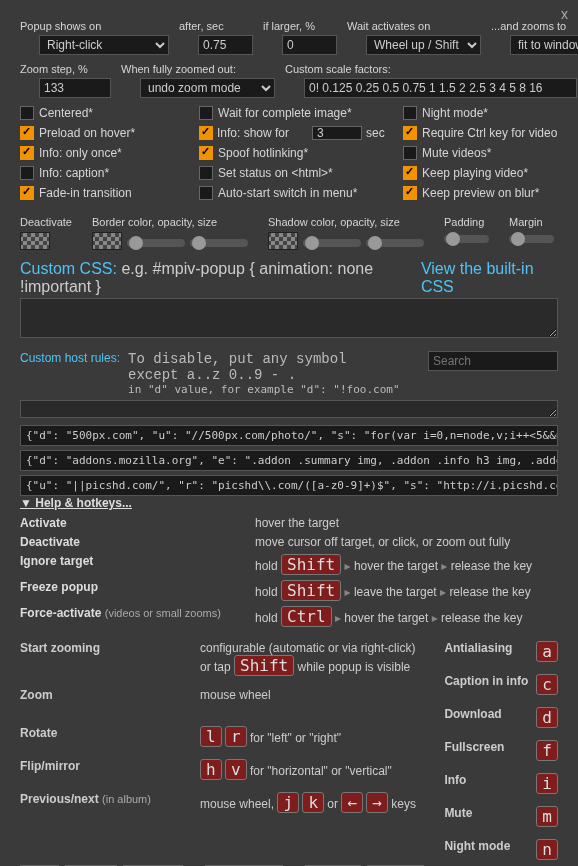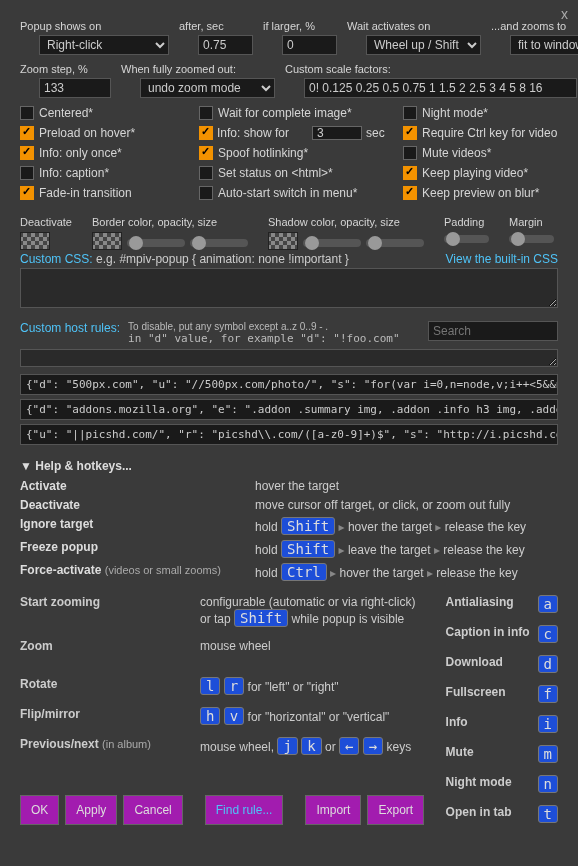--- a/index.html
+++ b/index.html
@@ -21,36 +21,36 @@
 .sliders { display: flex; gap: 20px; margin-top: 10px; align-items: flex-start; }
 .slider-group { display: flex; flex-direction: column; gap: 4px; }
 .slider-label { font-size: 11px; color: #d5d5d5; }
 .checker { width: 30px; height: 18px; background: repeating-conic-gradient(#888 0% 25%, #444 0% 50%) 50% / 8px 8px; border: 1px solid #222; }
 .slider { width: 58px; height: 8px; background: #555; border-radius: 4px; position: relative; margin-top: 3px; }
 .slider::after { content: ''; position: absolute; left: 2px; top: -3px; width: 14px; height: 14px; background: #999; border-radius: 50%; }
 .slider-row { display: flex; gap: 5px; align-items: center; }
 .link { color: #4fc3f7; cursor: pointer; }
 textarea { width: 100%; background: #2a2a2a; color: #ccc; border: 1px solid #555; font-family: monospace; font-size: 11px; padding: 3px; resize: vertical; }
 .rule-box { width: 100%; background: #1a1a1a; color: #ccc; border: 1px solid #555; font-family: monospace; font-size: 11px; padding: 3px 5px; margin-top: 4px; white-space: nowrap; overflow: hidden; }
-.help-header { font-weight: bold; color: #ddd; margin-top: 14px; cursor: pointer; }
+.help-header { font-weight: bold; color: #ddd; cursor: pointer; text-decoration: underline; }
 .help-grid { display: grid; grid-template-columns: 210px auto; gap: 5px 25px; margin-top: 6px; font-size: 12px; }
 .help-grid .hk { font-weight: bold; color: #ddd; }
-.key { display: inline-block; border: 1px solid #777; background: #1d4ed8; padding: 0 5px; border-radius: 3px; font-size: 14px; font-family: monospace; color: #ddd; }
+.key { display: inline-block; border: 1px solid #777; background: #7f1d1d; padding: 0 5px; border-radius: 3px; font-size: 16px; font-family: monospace; color: #ddd; }
 .tri { color: #888; }
 .bottom-help { display: flex; gap: 20px; margin-top: 14px; }
 .bh-left { flex: 1; }
 .bh-grid { display: grid; grid-template-columns: 175px auto; gap: 12px 5px; font-size: 12px; }
 .bh-grid .hk { font-weight: bold; }
 .bh-right { display: grid; grid-template-columns: auto auto; gap: 12px 8px; font-size: 12px; }
 .bh-right .hk { font-weight: bold; }
 .buttons { position: absolute; bottom: 18px; left: 20px; display: flex; gap: 6px; }
 button { background: #a21caf; color: #ddd; border: 1px solid #666; padding: 7px 10px; font-size: 12px; cursor: pointer; }
 button.primary { color: #4fc3f7; }
 .sec-input { display: inline-flex; align-items: flex-start; gap: 4px; }
-.custom-css-row { display: flex; justify-content: space-between; margin-top: 2px; font-size: 12px; }
+.custom-css-row { display: flex; justify-content: space-between; margin-top: 10px; font-size: 16px; }
 .host-rules-row { display: flex; gap: 8px; margin-top: 10px; font-size: 12px; align-items: flex-start; }
 .sub { color: #aaa; font-size: 11px; }
 </style>
 </head>
 <body>
 
 <div class="window">
   <span class="close-x">x</span>
 
   <div class="row">
@@ -195,21 +195,21 @@
 
   <div class="custom-css-row">
     <span><span class="link">Custom CSS:</span> <span>e.g. #mpiv-popup { animation: none !important }</span></span>
     <span class="link">View the built-in CSS</span>
   </div>
   <textarea style="height: 40px; margin-top: 2px;"></textarea>
 
   <div class="host-rules-row">
     <span class="link">Custom host rules:</span>
     <div style="flex:1">
-      <div style="font-family:Liberation Sans, sans-serif;font-size:10px;color:#bbb">To disable, put any symbol except a..z 0..9 - .</div>
+      <div style="font-family:Liberation Mono, monospace;font-size:14px;color:#bbb">To disable, put any symbol except a..z 0..9 - .</div>
       <div style="font-family:monospace;font-size:11px;color:#bbb">in "d" value, for example "d": "!foo.com"</div>
     </div>
     <input type="text" style="width: 130px; height: 20px;" placeholder="Search">
   </div>
   <textarea style="height: 18px; margin-top: 4px;"></textarea>
   <div class="rule-box">{"d": "500px.com", "u": "//500px.com/photo/", "s": "for(var i=0,n=node,v;i++&lt;5&amp;&amp;n;n=</div>
   <div class="rule-box">{"d": "addons.mozilla.org", "e": ".addon .summary img, .addon .info h3 img, .addon .</div>
   <div class="rule-box">{"u": "||picshd.com/", "r": "picshd\\.com/([a-z0-9]+)$", "s": "http://i.picshd.com/$</div>
 
   <div class="help-header">▼ Help &amp; hotkeys...</div>

